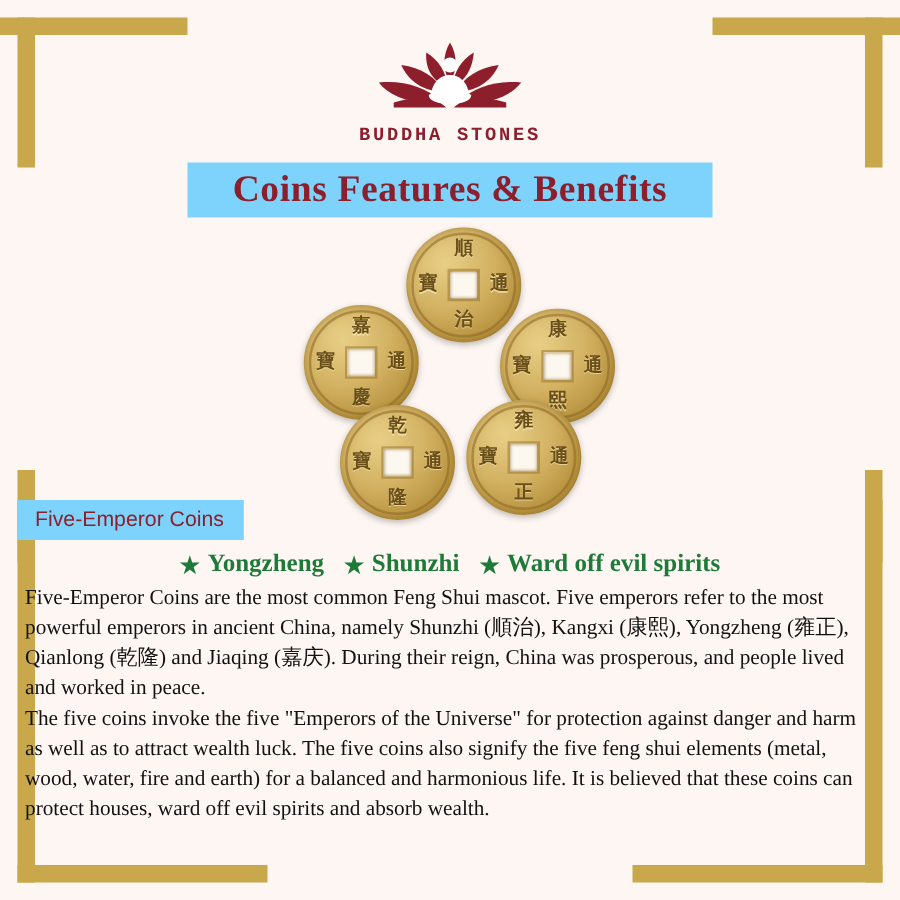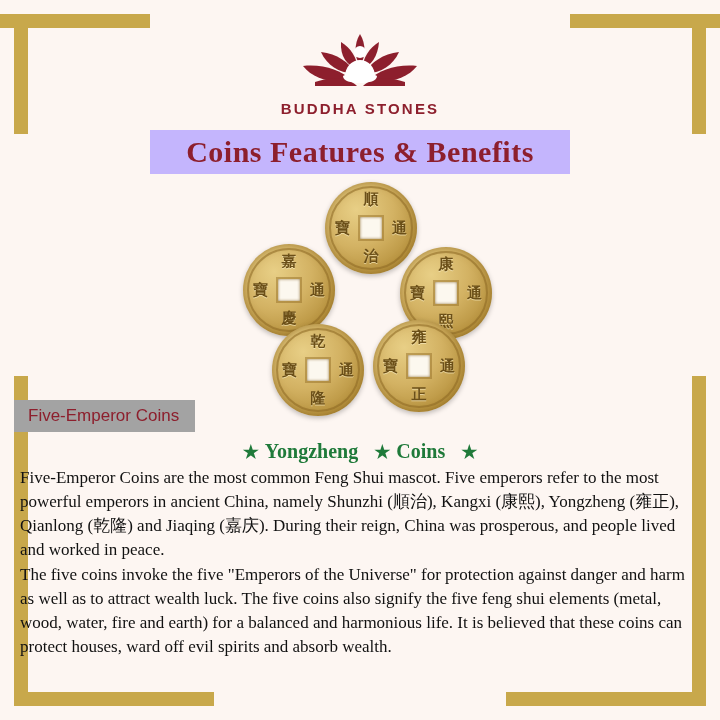--- a/index.html
+++ b/index.html
@@ -54,32 +54,32 @@
   .lotus-logo {
     width: 150px;
     height: 72px;
     display: block;
   }
   .brand-name {
     margin-top: 2px;
     font-size: 15px;
     letter-spacing: 2.2px;
     color: #8d1f2d;
-    font-family: Liberation Sans, sans-serif;
+    font-family: Liberation Mono, monospace;
     font-weight: bold;
   }
 
   
   .title-banner {
     position: absolute;
     left: 150px;
     right: 150px;
     top: 130px;
     height: 44px;
-    background: #c4b5fd;
+    background: #7dd3fc;
     display: flex;
     align-items: center;
     justify-content: center;
     box-shadow: 0 0 0 0 rgba(0,0,0,0);
   }
   .title-banner .title-text {
     font-family: "Liberation Serif", serif;
     font-weight: bold;
     font-size: 30px;
     color: #8d1f2d;
@@ -139,21 +139,21 @@
   .coin-3 { left: 272px; top: 152px; }
   .coin-4 { left: 373px; top: 148px; }
 
   
   .name-tag {
     position: absolute;
     left: 14px;
     top: 400px;
     height: 32px;
     padding: 0 16px 0 14px;
-    background: #a3a3a3;
+    background: #7dd3fc;
     display: flex;
     align-items: center;
   }
   .name-tag .tag-text {
     font-size: 17px;
     color: #8d1f2d;
     font-family: "Liberation Sans", sans-serif;
   }
 
   
@@ -287,24 +287,25 @@
     <span class="tag-text">Five-Emperor Coins</span>
   </div>
 
   <div class="benefits">
     <div class="benefit">
       <span class="star">★</span>
       <span>Yongzheng</span>
     </div>
     <div class="benefit">
       <span class="star">★</span>
-      <span>Coins</span>
+      <span>Shunzhi</span>
     </div>
     <div class="benefit">
       <span class="star">★</span>
+      <span>Ward off evil spirits</span>
     </div>
   </div>
 
   <div class="body-copy">
     <p>Five-Emperor Coins are the most common Feng Shui mascot. Five emperors refer to the most powerful emperors in ancient China, namely Shunzhi (順治), Kangxi (康熙), Yongzheng (雍正), Qianlong (乾隆) and Jiaqing (嘉庆). During their reign, China was prosperous, and people lived and worked in peace.</p>
     <p>The five coins invoke the five "Emperors of the Universe" for protection against danger and harm as well as to attract wealth luck. The five coins also signify the five feng shui elements (metal, wood, water, fire and earth) for a balanced and harmonious life. It is believed that these coins can protect houses, ward off evil spirits and absorb wealth.</p>
   </div>
 
 </div>
 

